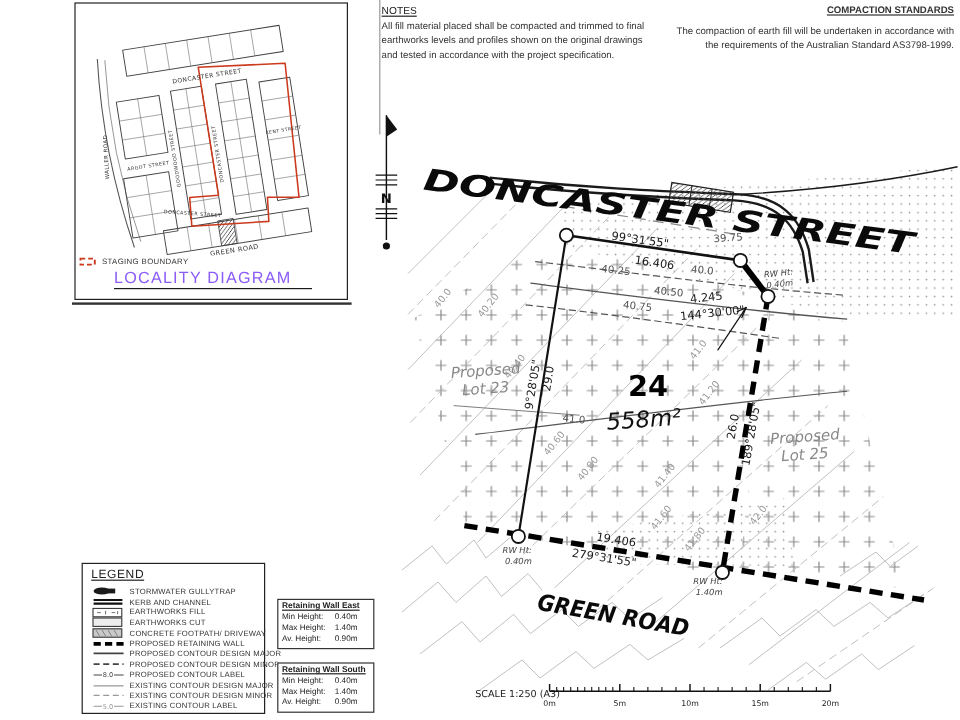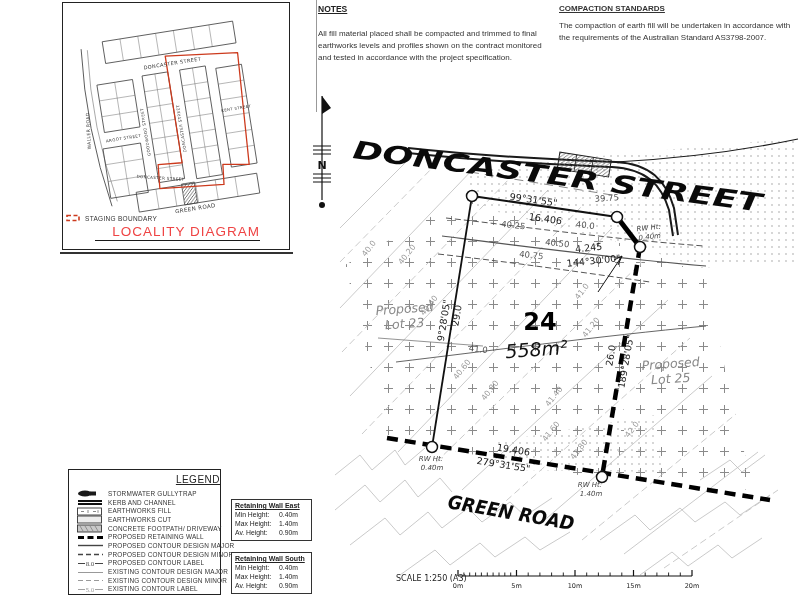--- a/index.html
+++ b/index.html
@@ -5,32 +5,32 @@
   html,body{margin:0;padding:0;background:#fff;}
   #sheet{position:relative;width:800px;height:600px;background:#fff;overflow:hidden;
          font-family:"Liberation Sans","DejaVu Sans",sans-serif;color:#222;}
   .abs{position:absolute;}
   
   #locality-box{left:62px;top:2px;width:228px;height:248px;border:1.5px solid #222;box-sizing:border-box;}
   #locality-underline2{left:60px;top:252px;width:233px;height:2px;background:#333;}
   #vert-divider{left:316px;top:0;width:1px;height:112px;background:#999;}
   .staging-row{left:66px;top:214px;display:flex;align-items:center;gap:4px;}
   .staging-row span{font-size:6.5px;letter-spacing:.3px;color:#333;}
-  #locality-title{left:95px;top:224px;width:165px;text-align:right;font-size:13.5px;
-                  letter-spacing:1px;color:#ef4444;border-bottom:1.2px solid #1a1a1a;padding-bottom:1px;}
+  #locality-title{left:95px;top:224px;width:165px;text-align:left;font-size:13.5px;
+                  letter-spacing:1px;color:#8b5cf6;border-bottom:1.2px solid #1a1a1a;padding-bottom:1px;}
   
   .notes-col{font-size:8px;line-height:1.5;color:#333;}
   #notes-col1{left:318px;top:3px;width:226px;}
-  #notes-col2{left:559px;top:3px;width:236px;}
-  .nt{font-size:8.5px;font-weight:bold;text-decoration:underline;color:#222;margin-bottom:12px;}
+  #notes-col2{left:559px;top:3px;width:236px;text-align:right;}
+  .nt{font-size:8.5px;font-weight:normal;text-decoration:underline;color:#222;margin-bottom:0;}
   .nh{font-size:8px;font-weight:bold;text-decoration:underline;color:#333;margin-bottom:5px;}
   .np{margin:0 0 7px 0;}
   
   #legend-box{left:68px;top:469px;width:153px;height:126px;border:1.3px solid #222;box-sizing:border-box;padding:4px 0 0 7px;}
-  #legend-title{font-size:10px;letter-spacing:.5px;color:#222;text-decoration:underline;margin-bottom:4px;text-align:right;}
+  #legend-title{font-size:10px;letter-spacing:.5px;color:#222;text-decoration:underline;margin-bottom:4px;}
   .lg-row{display:flex;align-items:center;height:8.7px;}
   .lg-sym{width:32px;flex:0 0 32px;}
   .lg-lab{font-size:6.4px;color:#333;letter-spacing:.2px;white-space:nowrap;}
   
   .rw-box{left:231px;width:81px;border:1.2px solid #333;box-sizing:border-box;padding:2px 3px;background:#fff;}
   #rw-box-1{top:499px;}
   #rw-box-2{top:552px;}
   .rw-title{font-size:7px;font-weight:bold;text-decoration:underline;color:#222;margin-bottom:1px;}
   .rw-row{display:flex;font-size:6.8px;color:#222;line-height:1.35;}
   .rw-row .l{width:44px;}
@@ -272,25 +272,25 @@
       <rect x="1" y="1.5" width="12" height="5" fill="none" stroke="#cc3a1d" stroke-width="1.6" stroke-dasharray="4 2.5"></rect>
     </svg>
     <span>STAGING BOUNDARY</span>
   </div>
   <div class="abs" id="locality-title">LOCALITY DIAGRAM</div>
   <div class="abs" id="locality-underline2"></div>
   <div class="abs" id="vert-divider"></div>
 
   <div class="abs notes-col" id="notes-col1">
     <div class="nt">NOTES</div>
-    <p class="np">All fill material placed shall be compacted and trimmed to final earthworks levels and profiles shown on the contract monitored and tested in accordance with the project specification.</p>
+    <p class="np">All fill material placed shall be compacted and trimmed to final earthworks levels and profiles shown on the original drawings and tested in accordance with the project specification.</p>
   </div>
   <div class="abs notes-col" id="notes-col2">
     <div class="nh">COMPACTION STANDARDS</div>
-    <p class="np">The compaction of earth fill will be undertaken in accordance with the requirements of the Australian Standard AS3798-2007.</p>
+    <p class="np">The compaction of earth fill will be undertaken in accordance with the requirements of the Australian Standard AS3798-1999.</p>
   </div>
 
   <div class="abs" id="legend-box">
     <div id="legend-title">LEGEND</div>
 
     <div class="lg-row">
       <span class="lg-sym">
         <svg width="30" height="9">
             <ellipse cx="9" cy="4.5" rx="7" ry="3" fill="#1a1a1a"></ellipse>
             <rect x="14" y="2.5" width="6" height="4" fill="#1a1a1a"></rect>

